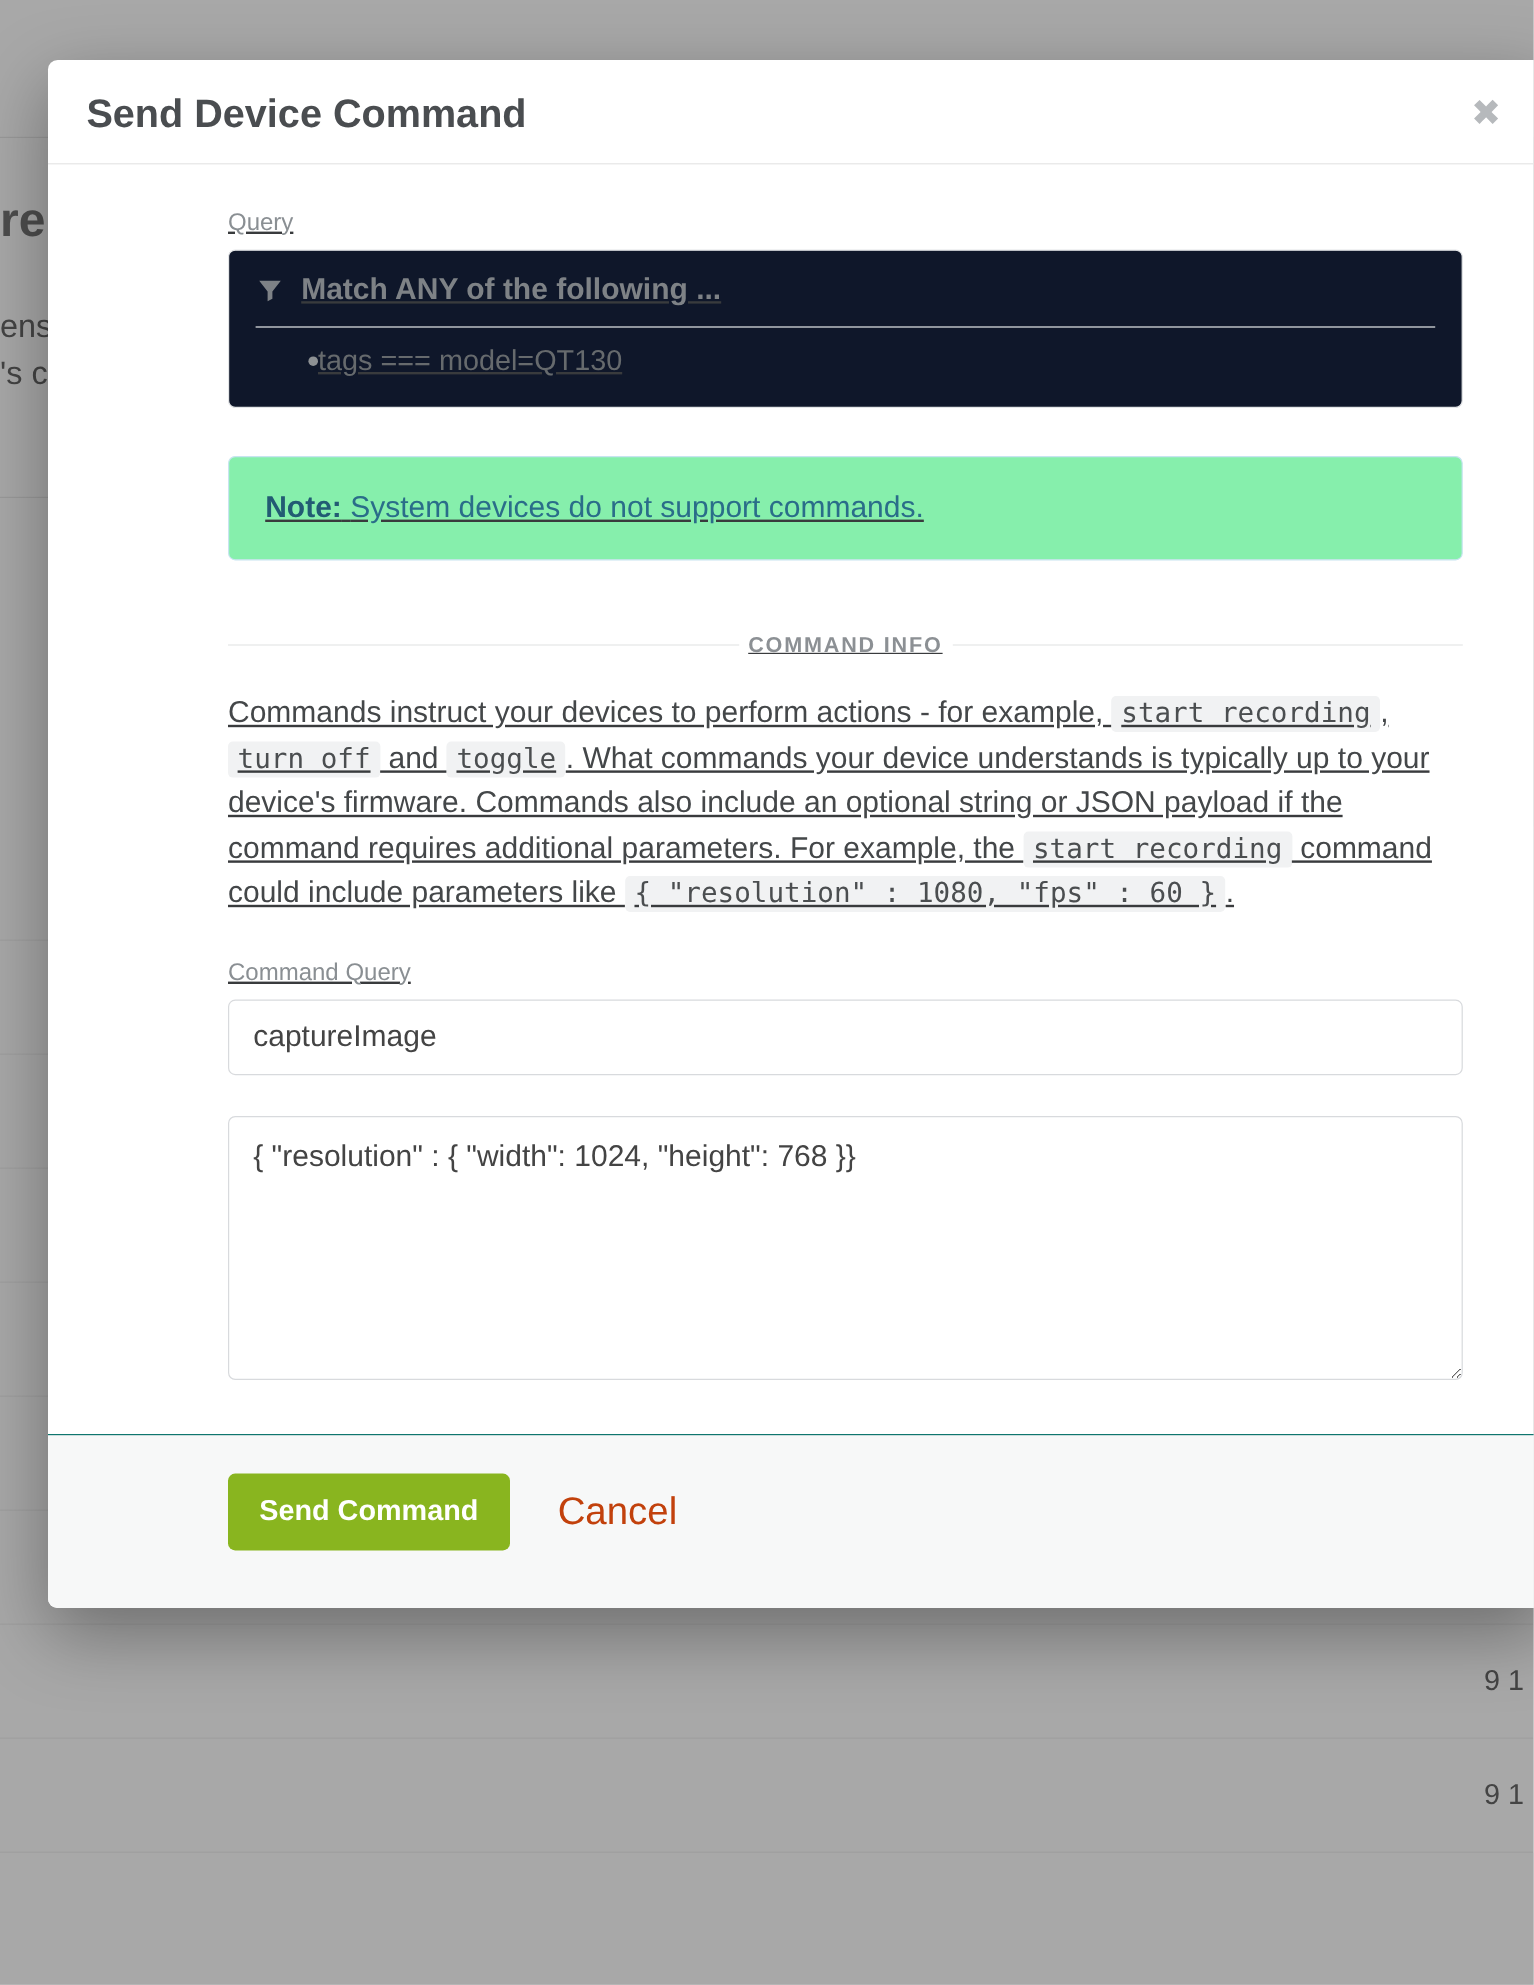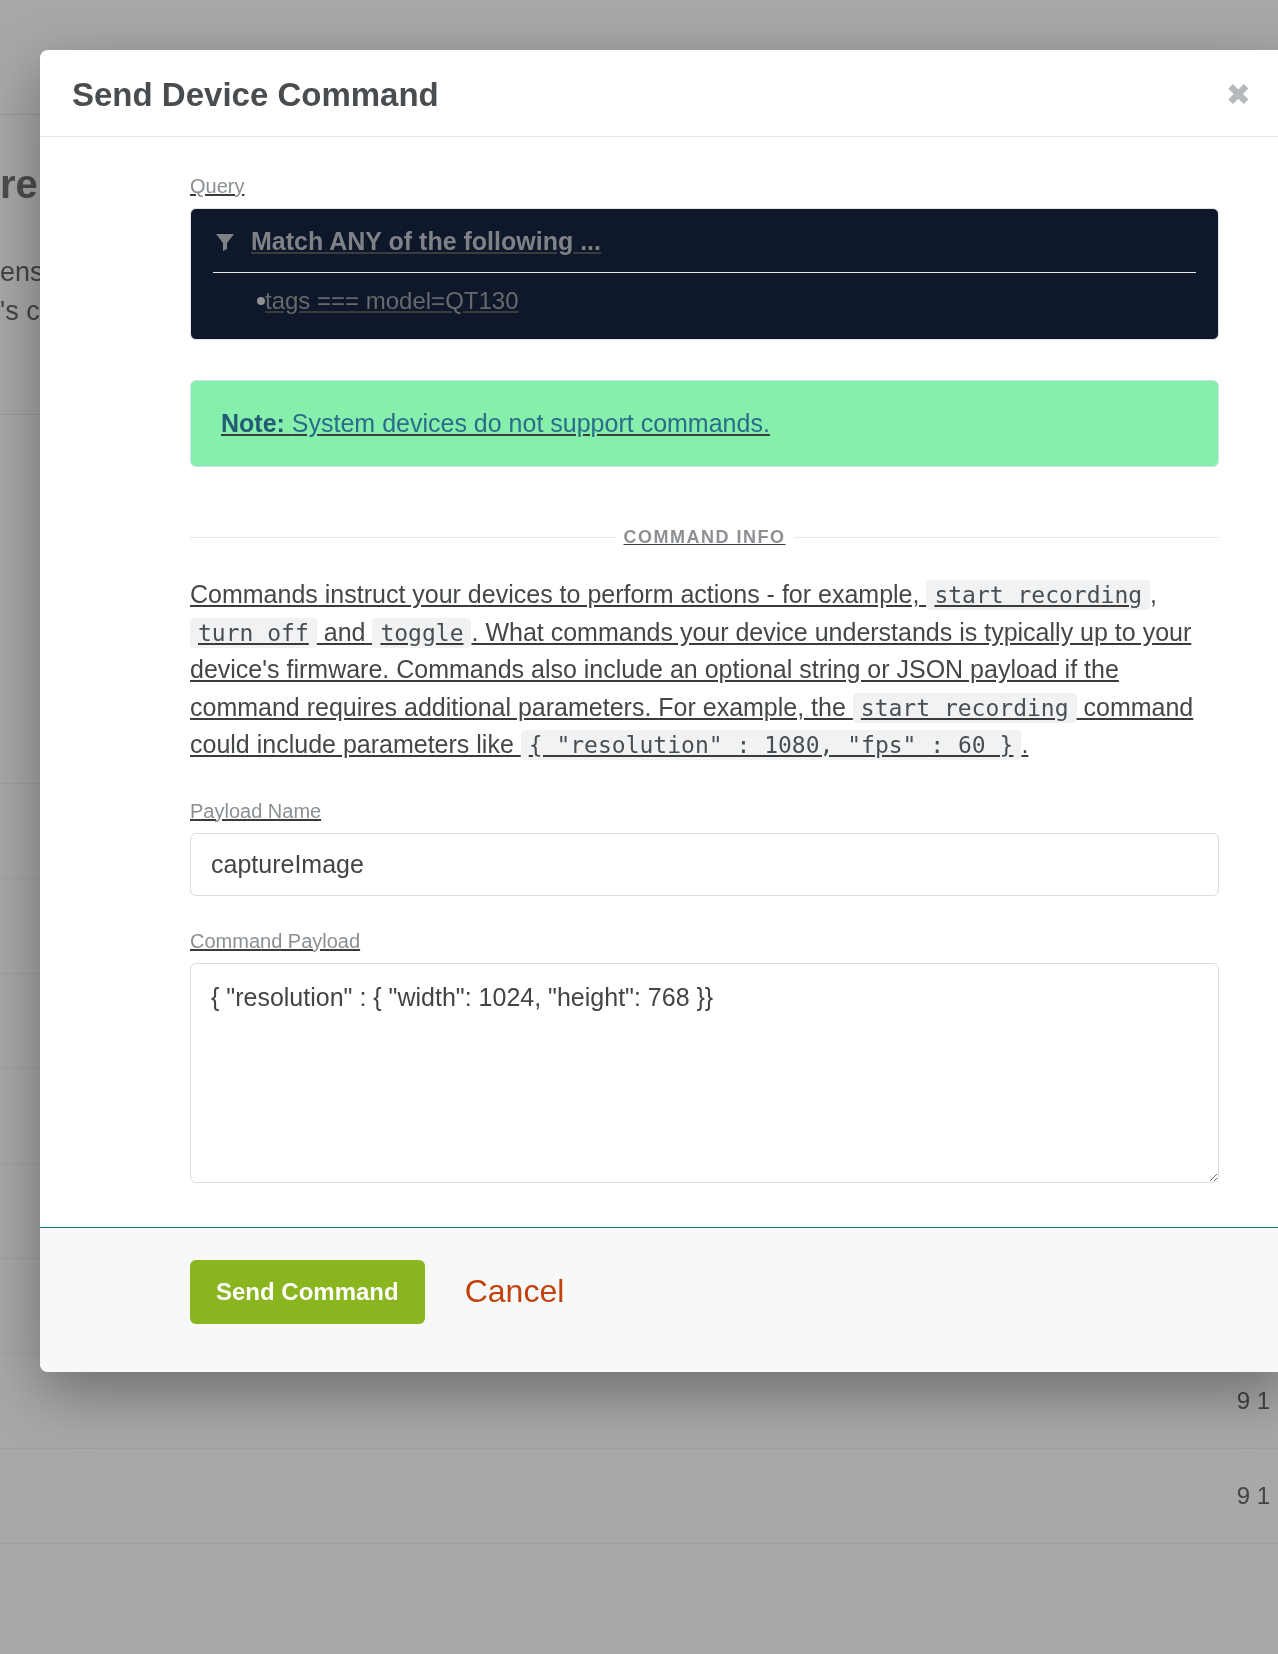--- a/index.html
+++ b/index.html
@@ -281,24 +281,23 @@
     <div class="section-divider">
       <div class="line"></div>
       <div class="label">COMMAND INFO</div>
       <div class="line"></div>
     </div>
 
     <p class="info-text">
       <span>Commands instruct your devices to perform actions - for example, </span><code>start recording</code><span>, </span><code>turn off</code><span> and </span><code>toggle</code><span>. What commands your device understands is typically up to your device's firmware. Commands also include an optional string or JSON payload if the command requires additional parameters. For example, the </span><code>start recording</code><span> command could include parameters like </span><code>{ "resolution" : 1080, "fps" : 60 }</code><span>.</span>
     </p>
 
-    <div class="field-label">Payload Name</div>
+    <div class="field-label">Command Query</div>
     <input type="text" class="text-input" value="captureImage" style="">
 
-    <div class="field-label">Command Payload</div>
     <textarea class="text-input" style="">{ "resolution" : { "width": 1024, "height": 768 }}</textarea>
 
   </div>
 
   <div class="modal-footer">
     <button class="btn-primary">Send Command</button>
     <button class="btn-link">Cancel</button>
   </div>
 
 </div>

